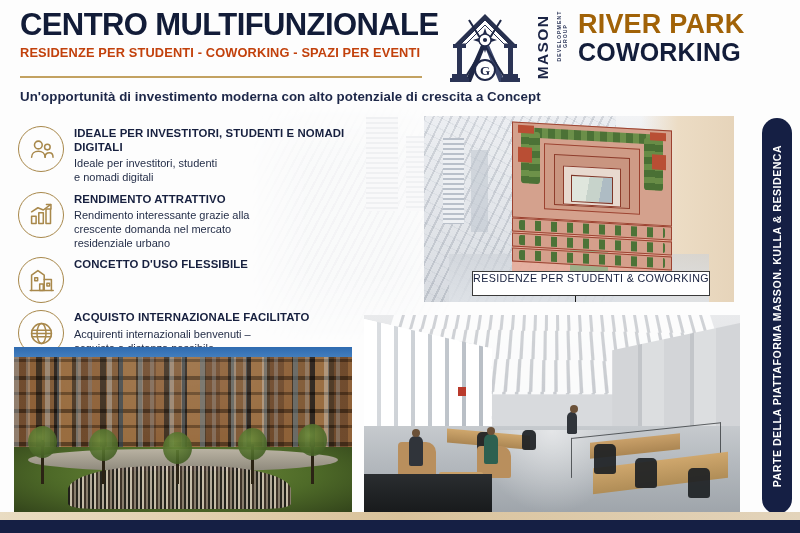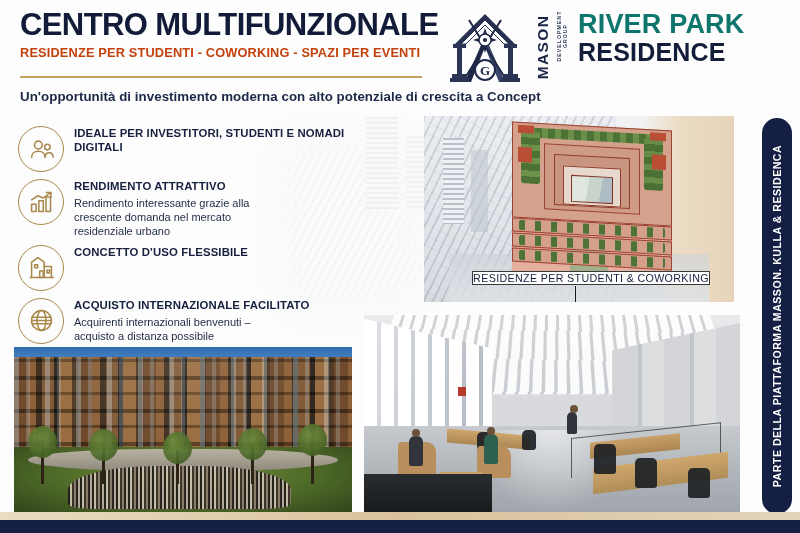--- a/index.html
+++ b/index.html
@@ -70,21 +70,21 @@
   .logo-tag {
     position: absolute; left: 3px; top: 22px; width: 76px;
     transform: rotate(-90deg);
     font-size: 5.1px; font-weight: 600; letter-spacing: 1.1px;
     color: #2a3457; text-align: center;
   }
 
   .hdr-right { position: absolute; left: 578px; top: 10px; }
   .hdr-brand1 {
     font-size: 27px; font-weight: 700; letter-spacing: 0.2px;
-    color: #0f766e; line-height: 1.06;
+    color: #a16207; line-height: 1.06;
   }
   .hdr-brand2 {
     font-size: 25px; font-weight: 700; letter-spacing: 0.2px;
     color: #131d3a; line-height: 1.1;
   }
 
   
   .tagline {
     position: absolute; left: 20px; top: 89px;
     font-size: 13.3px; font-weight: 600; color: #1d2748;
@@ -194,23 +194,23 @@
   .b3 { top: 84%; }
   .bld-band .trees {
     position: absolute; inset: 8% 4%;
     background: repeating-linear-gradient(90deg, #4d7337 0 6px, rgba(210,160,140,0) 6px 16px);
     border-radius: 2px;
   }
   .lead-line {
     position: absolute; left: 151px; top: 170px; width: 1.4px; height: 44px; background: #1a1a1a;
   }
   .caption {
-    position: absolute; left: 472px; top: 271px; width: 238px; height: 14px;
+    position: absolute; left: 472px; top: 271px; width: 238px; height: 25px;
     border: 1.2px solid #3a3a3a; background: #ffffff;
-    display: flex; align-items: center; justify-content: center;
+    display: flex; justify-content: center;
     font-size: 10.7px; font-weight: 500; color: #17203f; letter-spacing: 0.35px;
   }
 
   
   .photo-housing {
     position: absolute; left: 14px; top: 347px; width: 338px; height: 167px;
     overflow: hidden; background: #2a2218;
   }
   .ph-sky {
     position: absolute; left: 0; top: 0; width: 100%; height: 22%;
@@ -435,40 +435,42 @@
         </svg>
       </div>
       <div class="logo-type">
         <div class="logo-name">MASON</div>
         <div class="logo-tag">DEVELOPMENT GROUP</div>
       </div>
     </div>
 
     <div class="hdr-right">
       <div class="hdr-brand1">RIVER PARK</div>
-      <div class="hdr-brand2">RESIDENCE</div>
+      <div class="hdr-brand2">COWORKING</div>
     </div>
   </div>
 
   <div class="tagline">Un'opportunità di investimento moderna con alto potenziale di crescita a Concept</div>
 
   <div class="features">
 
     <div class="feature">
       <div class="f-ic">
         <svg viewBox="0 0 30 30" width="27" height="27" fill="none" stroke="#a8884b" stroke-width="1.7" stroke-linecap="round" stroke-linejoin="round">
           <circle cx="11.5" cy="10" r="4.3"></circle>
           <path d="M4 23.5c0-4.1 3.4-6.6 7.5-6.6s7.5 2.5 7.5 6.6"></path>
           <circle cx="21.5" cy="12.3" r="3.1"></circle>
           <path d="M19 23.5c0-3 2-4.9 4.8-4.9 2.3 0 4 1.4 4 4.9"></path>
         </svg>
       </div>
       <div class="f-txt">
         <div class="f-title">IDEALE PER INVESTITORI,
 STUDENTI E NOMADI DIGITALI</div>
+        <div class="f-desc">Ideale per investitori, studenti
+e nomadi digitali</div>
       </div>
     </div>
 
     <div class="feature">
       <div class="f-ic">
         <svg viewBox="0 0 30 30" width="27" height="27" fill="none" stroke="#a8884b" stroke-width="1.7" stroke-linecap="round" stroke-linejoin="round">
           <rect x="4" y="17" width="5" height="8"></rect>
           <rect x="12" y="13" width="5" height="12"></rect>
           <rect x="20" y="9" width="5" height="16"></rect>
           <path d="M4 12 L11 7.5 L17 10 L25 4"></path>

